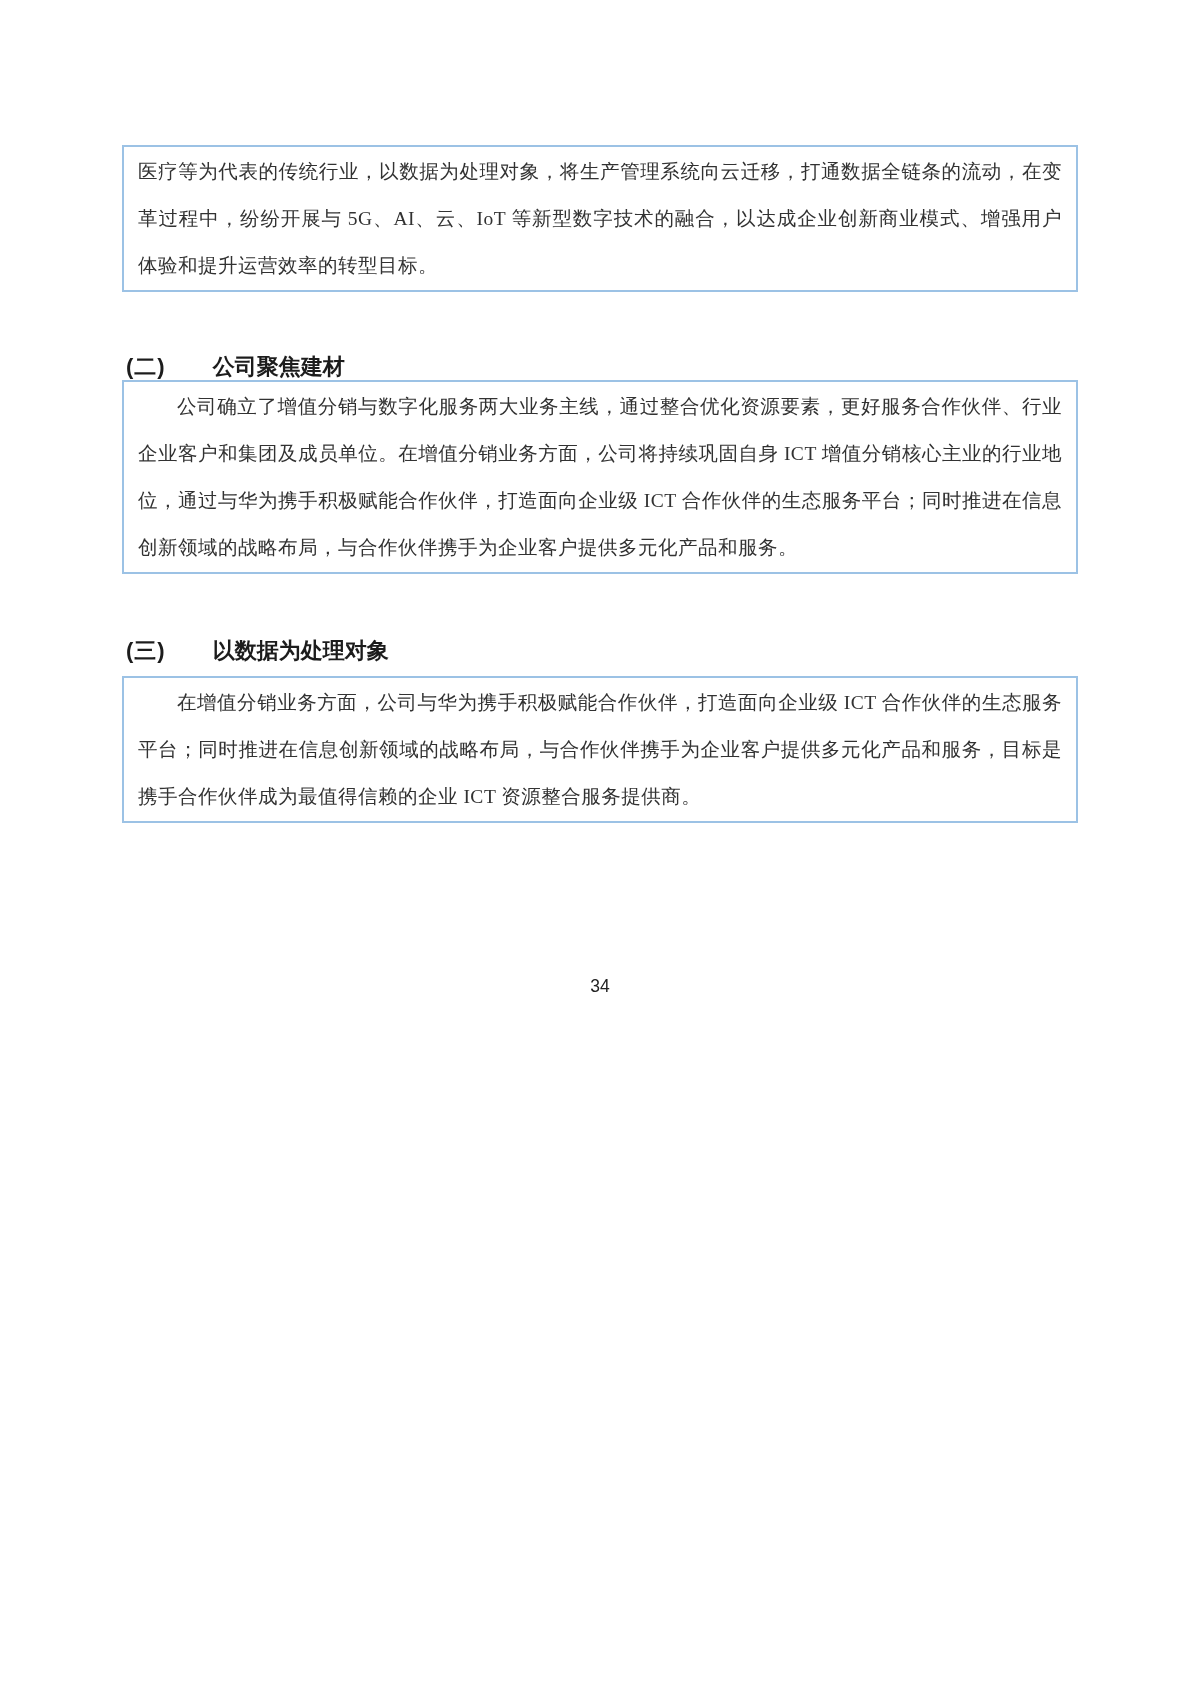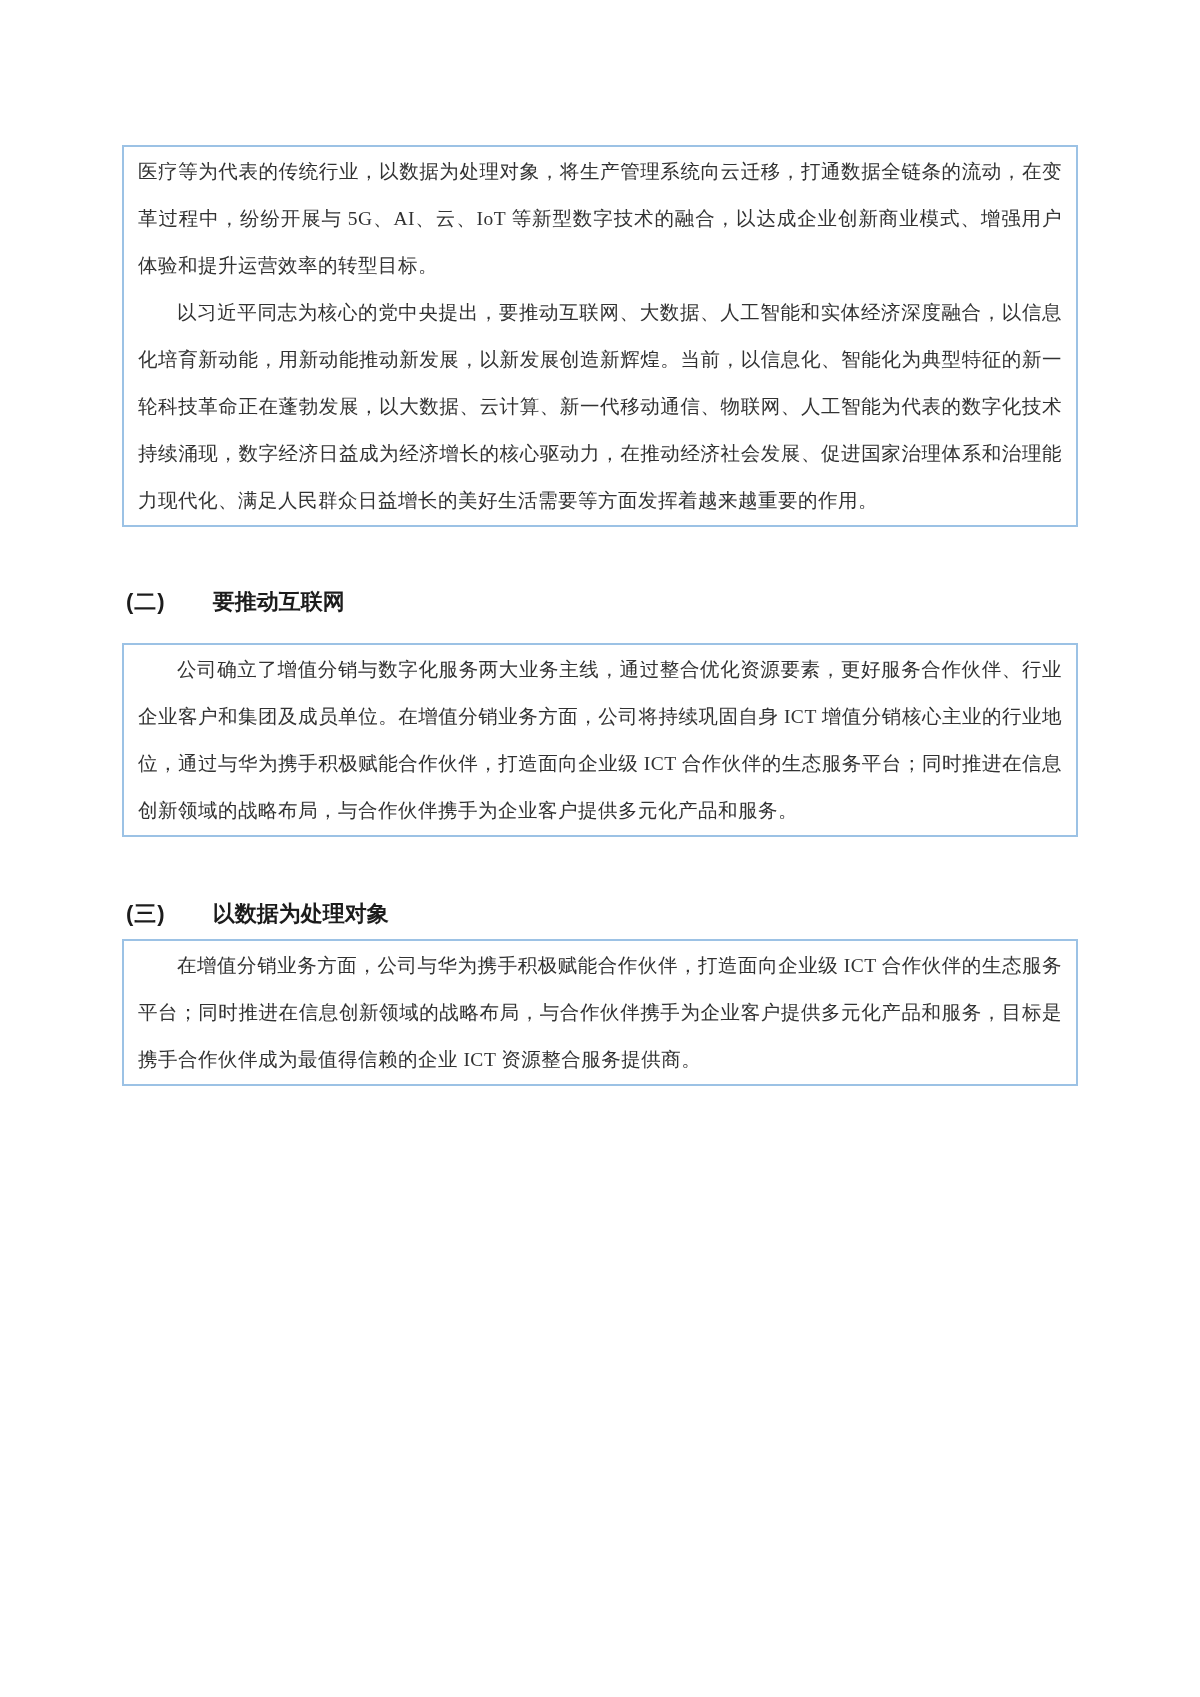--- a/index.html
+++ b/index.html
@@ -47,21 +47,21 @@
     font-weight: bold;
     color: #1c1c1c;
     line-height: 26px;
     display: flex;
     align-items: baseline;
   }
   .section-heading .num {
     margin-right: 47px;
     letter-spacing: 1px;
   }
-  .box-2 { margin-top: 28px; }
+  .box-2 { }
   .box-3 { margin-top: 12px; }
   .heading-3 { margin-top: 64px; }
   .page-footer {
     margin-top: 153px;
     width: 100%;
     text-align: center;
   }
   .page-number {
     display: inline-block;
     font-family: "Liberation Sans", "DejaVu Sans", sans-serif;
@@ -69,35 +69,37 @@
     color: #222222;
   }
 </style>
 </head>
 <body>
 
 <div class="page">
 
   <div class="text-box box-1">
     <p class="no-indent">医疗等为代表的传统行业，以数据为处理对象，将生产管理系统向云迁移，打通数据全链条的流动，在变革过程中，纷纷开展与 5G、AI、云、IoT 等新型数字技术的融合，以达成企业创新商业模式、增强用户体验和提升运营效率的转型目标。</p>
-    <p>以习近平同志为核心的党中央提出，要推动互联网、大数据、人工智能和实体经济深度融合，以信息化培育新动能，用新动能推动新发展，以新发展创造新辉煌。当前，以信息化、智能化为典型特征的新一轮科技革命正在蓬勃发展，以大数据、云计算、新一代移动通信、物联网、人工智能为代表的数字化技术持续涌现，数字经济日益成为经济增长的核心驱动力，在推动经济社会发展、促进国家治理体系和治理能力现代化、满足人民群众日益增长的美好生活需要等方面发挥着越来越重要的作用。</p>
   </div>
 
   <div class="section-heading heading-2">
     <span class="num">(二)</span>
-    <span class="title">要推动互联网</span>
+    <span class="title">公司聚焦建材</span>
   </div>
 
   <div class="text-box box-2">
     <p>公司确立了增值分销与数字化服务两大业务主线，通过整合优化资源要素，更好服务合作伙伴、行业企业客户和集团及成员单位。在增值分销业务方面，公司将持续巩固自身 ICT 增值分销核心主业的行业地位，通过与华为携手积极赋能合作伙伴，打造面向企业级 ICT 合作伙伴的生态服务平台；同时推进在信息创新领域的战略布局，与合作伙伴携手为企业客户提供多元化产品和服务。</p>
   </div>
 
   <div class="section-heading heading-3">
     <span class="num">(三)</span>
     <span class="title">以数据为处理对象</span>
   </div>
 
   <div class="text-box box-3">
     <p>在增值分销业务方面，公司与华为携手积极赋能合作伙伴，打造面向企业级 ICT 合作伙伴的生态服务平台；同时推进在信息创新领域的战略布局，与合作伙伴携手为企业客户提供多元化产品和服务，目标是携手合作伙伴成为最值得信赖的企业 ICT 资源整合服务提供商。</p>
   </div>
 
+  <div class="page-footer">
+    <span class="page-number">34</span>
+  </div>
 
 </div>
 
 </body></html>

